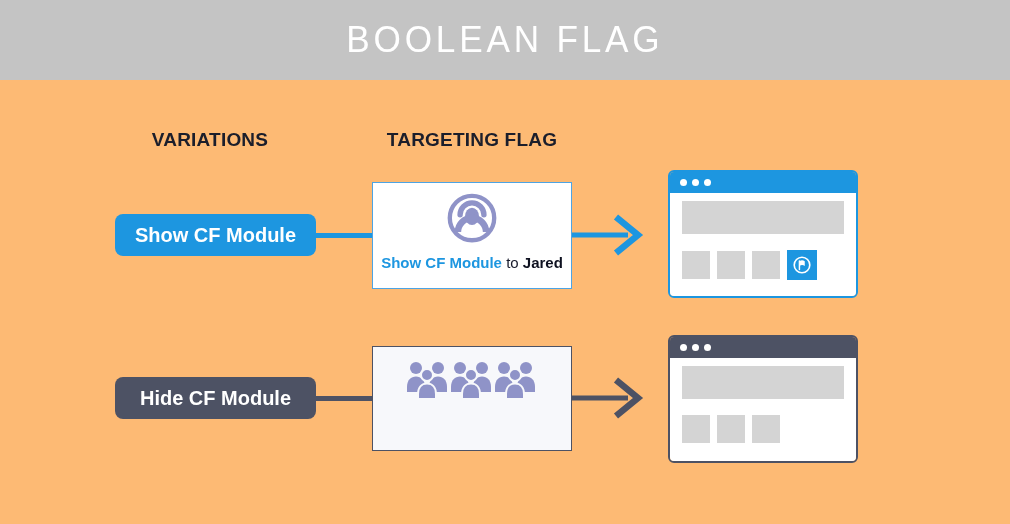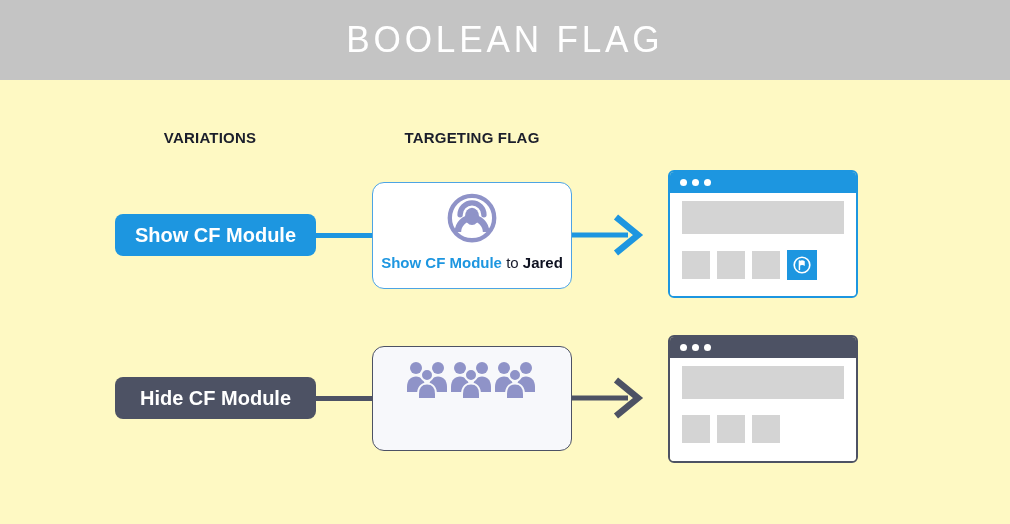--- a/index.html
+++ b/index.html
@@ -1,39 +1,39 @@
 <!DOCTYPE html>
 <html><head>
 <meta charset="utf-8">
 <style>
   html,body{margin:0;padding:0;background:#ffffff;}
   .stage{
-    position:relative;width:1010px;height:524px;background:#fef9c3;overflow:hidden;
+    position:relative;width:1010px;height:524px;background:#fdba74;overflow:hidden;
     font-family:"Liberation Sans",sans-serif;
   }
   
   .banner{position:absolute;left:0;top:0;width:1010px;height:80px;background:#c4c4c4;
           display:flex;align-items:center;justify-content:center;}
   .banner h1{margin:0;color:#ffffff;font-size:37px;font-weight:400;letter-spacing:4px;
              transform:scaleX(.95);}
   
-  .col-head{position:absolute;top:129px;width:200px;text-align:center;font-size:15px;
+  .col-head{position:absolute;top:129px;width:200px;text-align:center;font-size:19px;
             font-weight:700;color:#1b1e2b;letter-spacing:.2px;}
   .col-variations{left:110px;} .col-targeting{left:372px;} .col-results{left:659px;}
   
   .pill{position:absolute;left:115px;width:201px;height:42px;border-radius:8px;color:#fff;
         font-size:20px;font-weight:700;display:flex;align-items:center;justify-content:center;}
   .pill-blue{top:214px;background:#1d96e0;}
   .pill-slate{top:377px;background:#4d5264;}
   
   .connector{position:absolute;left:314px;width:60px;height:5px;}
   .connector-blue{top:233px;background:#1d96e0;}
   .connector-slate{top:396px;background:#4d5264;}
   
-  .rule-card{position:absolute;left:372px;width:200px;border-radius:12px;box-sizing:border-box;
+  .rule-card{position:absolute;left:372px;width:200px;border-radius:0;box-sizing:border-box;
              display:flex;flex-direction:column;align-items:center;}
   .rule-card-blue{top:182px;height:107px;background:#ffffff;border:1.5px solid #4da4e4;}
   .rule-card-slate{top:346px;height:105px;background:#f7f8fb;border:1.5px solid #4d5264;}
   .rule-icon-wrap{margin-top:9px;line-height:0;}
   .rule-icon-wrap.crowd{margin-top:14px;}
   .rule-text{font-size:15px;color:#16192a;margin-top:9px;text-align:center;line-height:1.32;}
   .flag-blue{color:#1d96e0;font-weight:700;}
   .flag-slate{color:#4d5264;font-weight:700;}
   .bold-dark{font-weight:700;color:#0e1120;}
   

